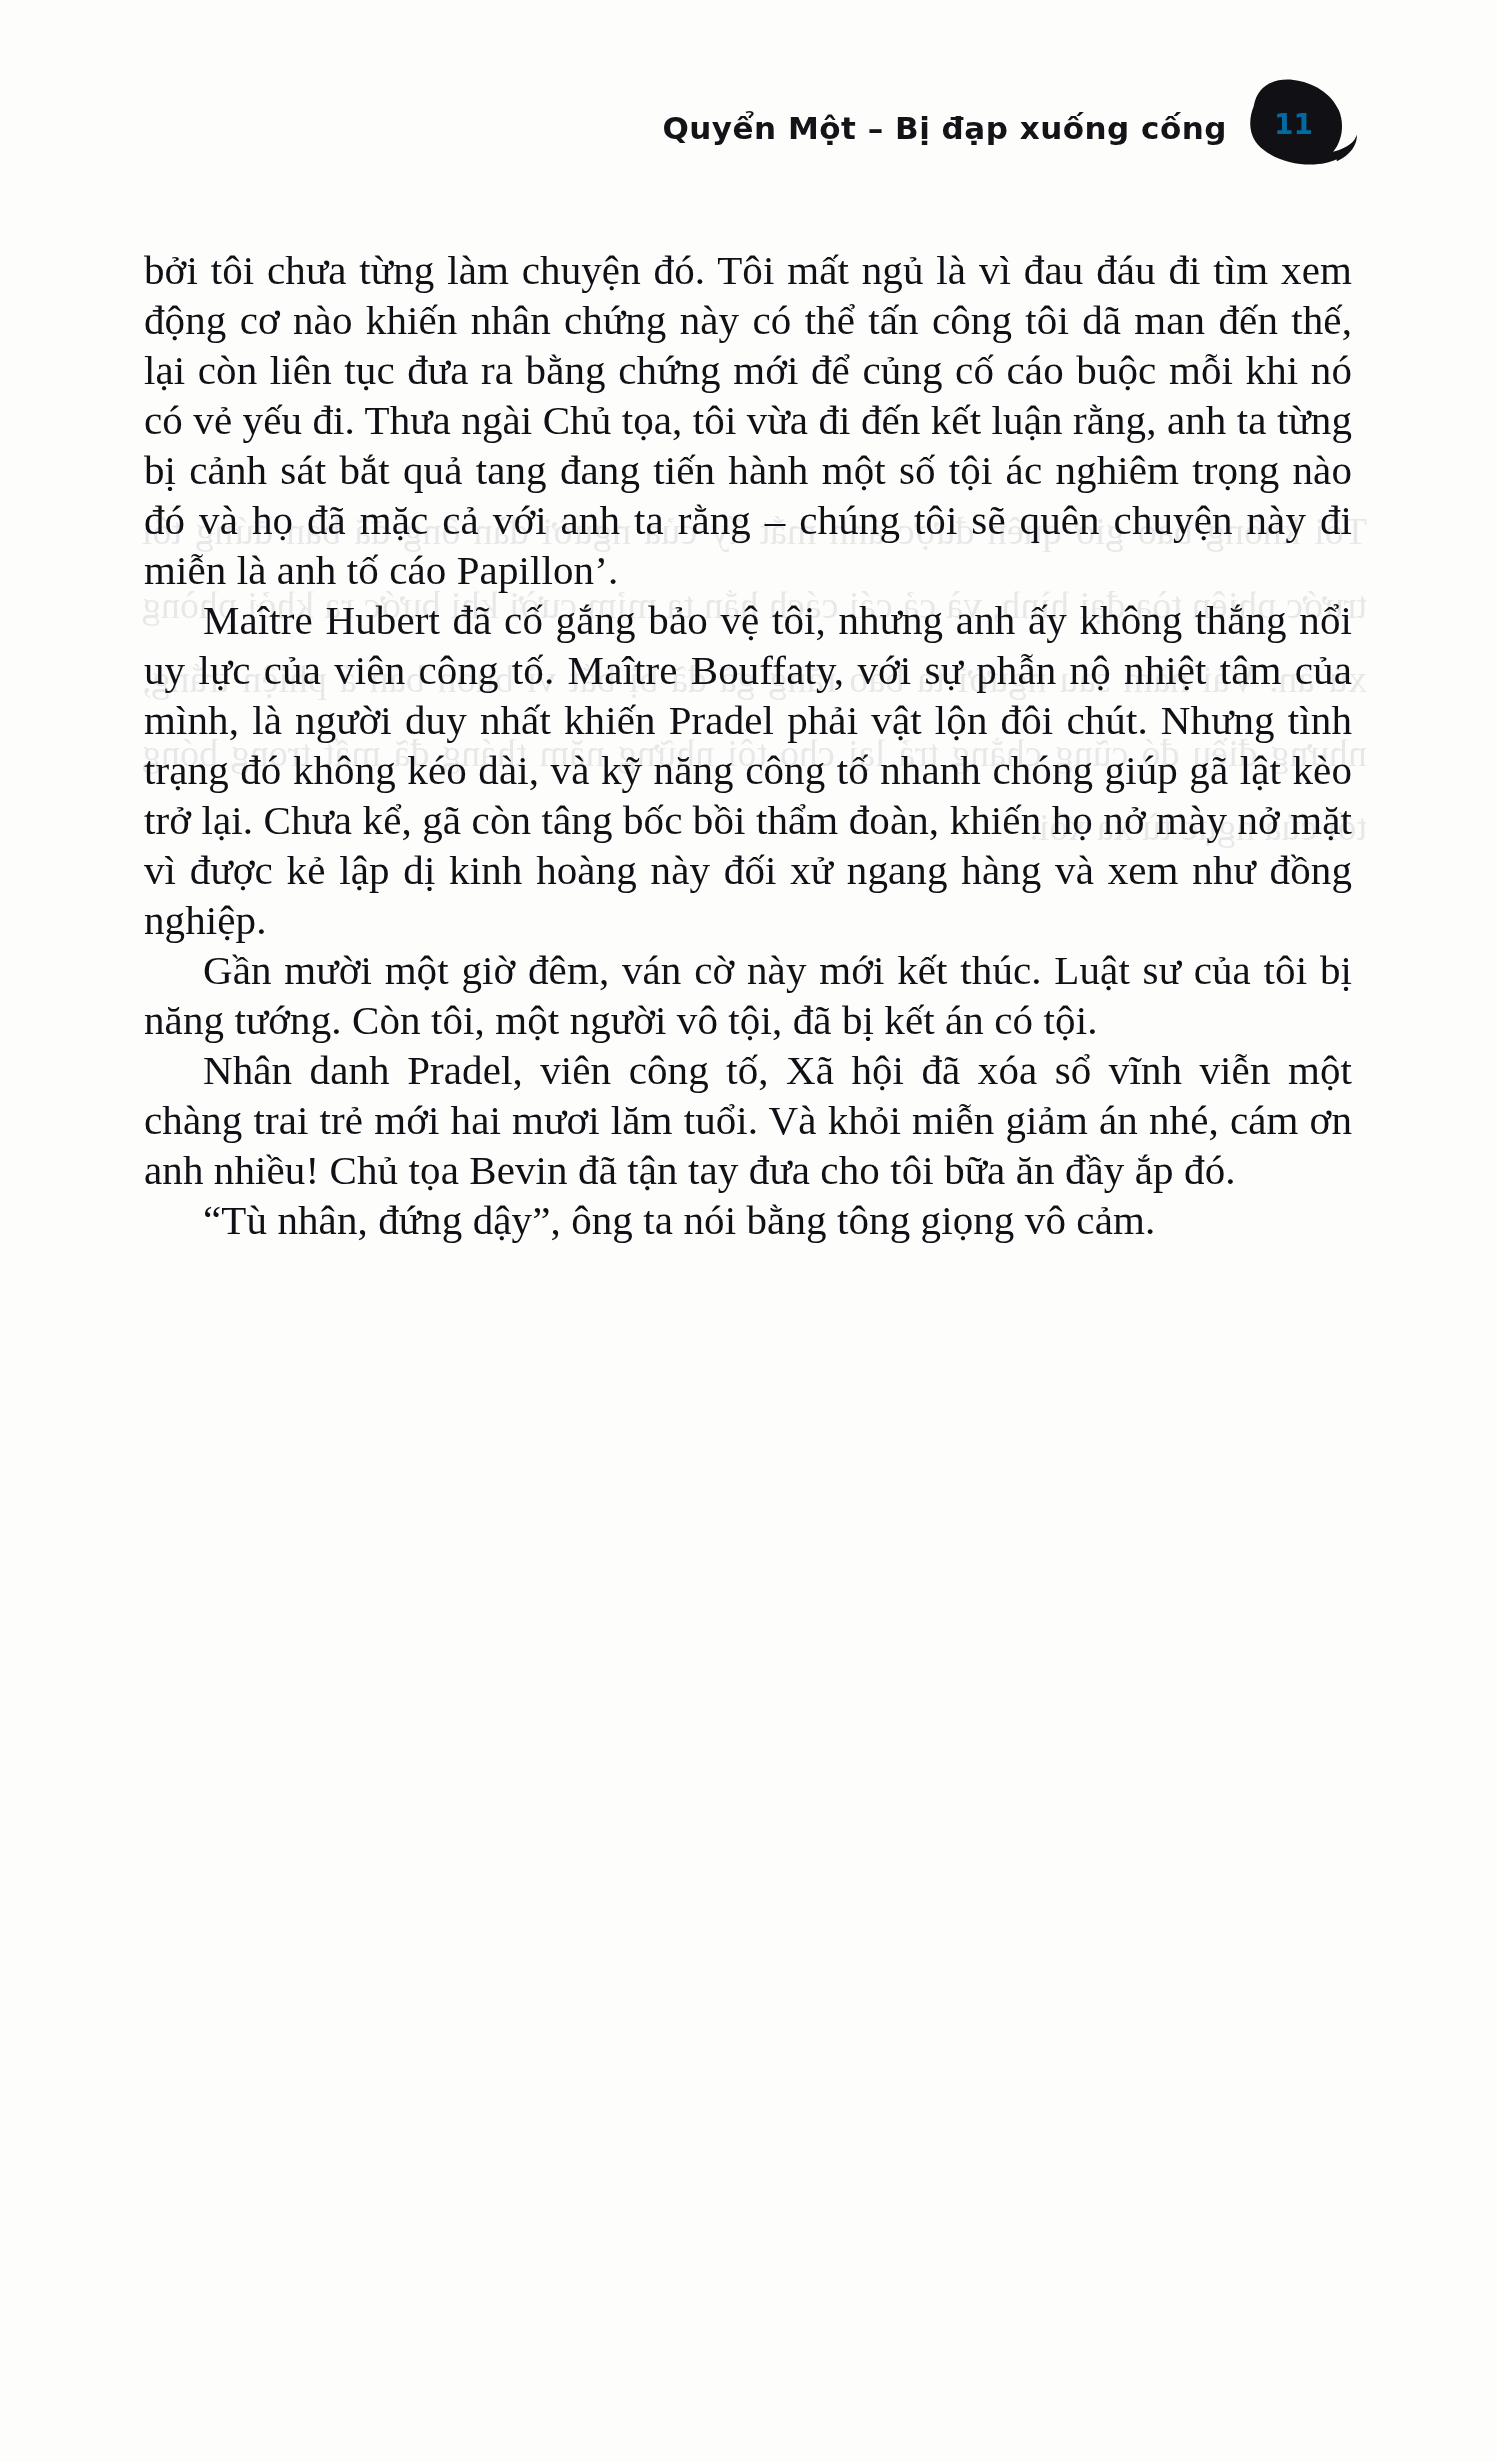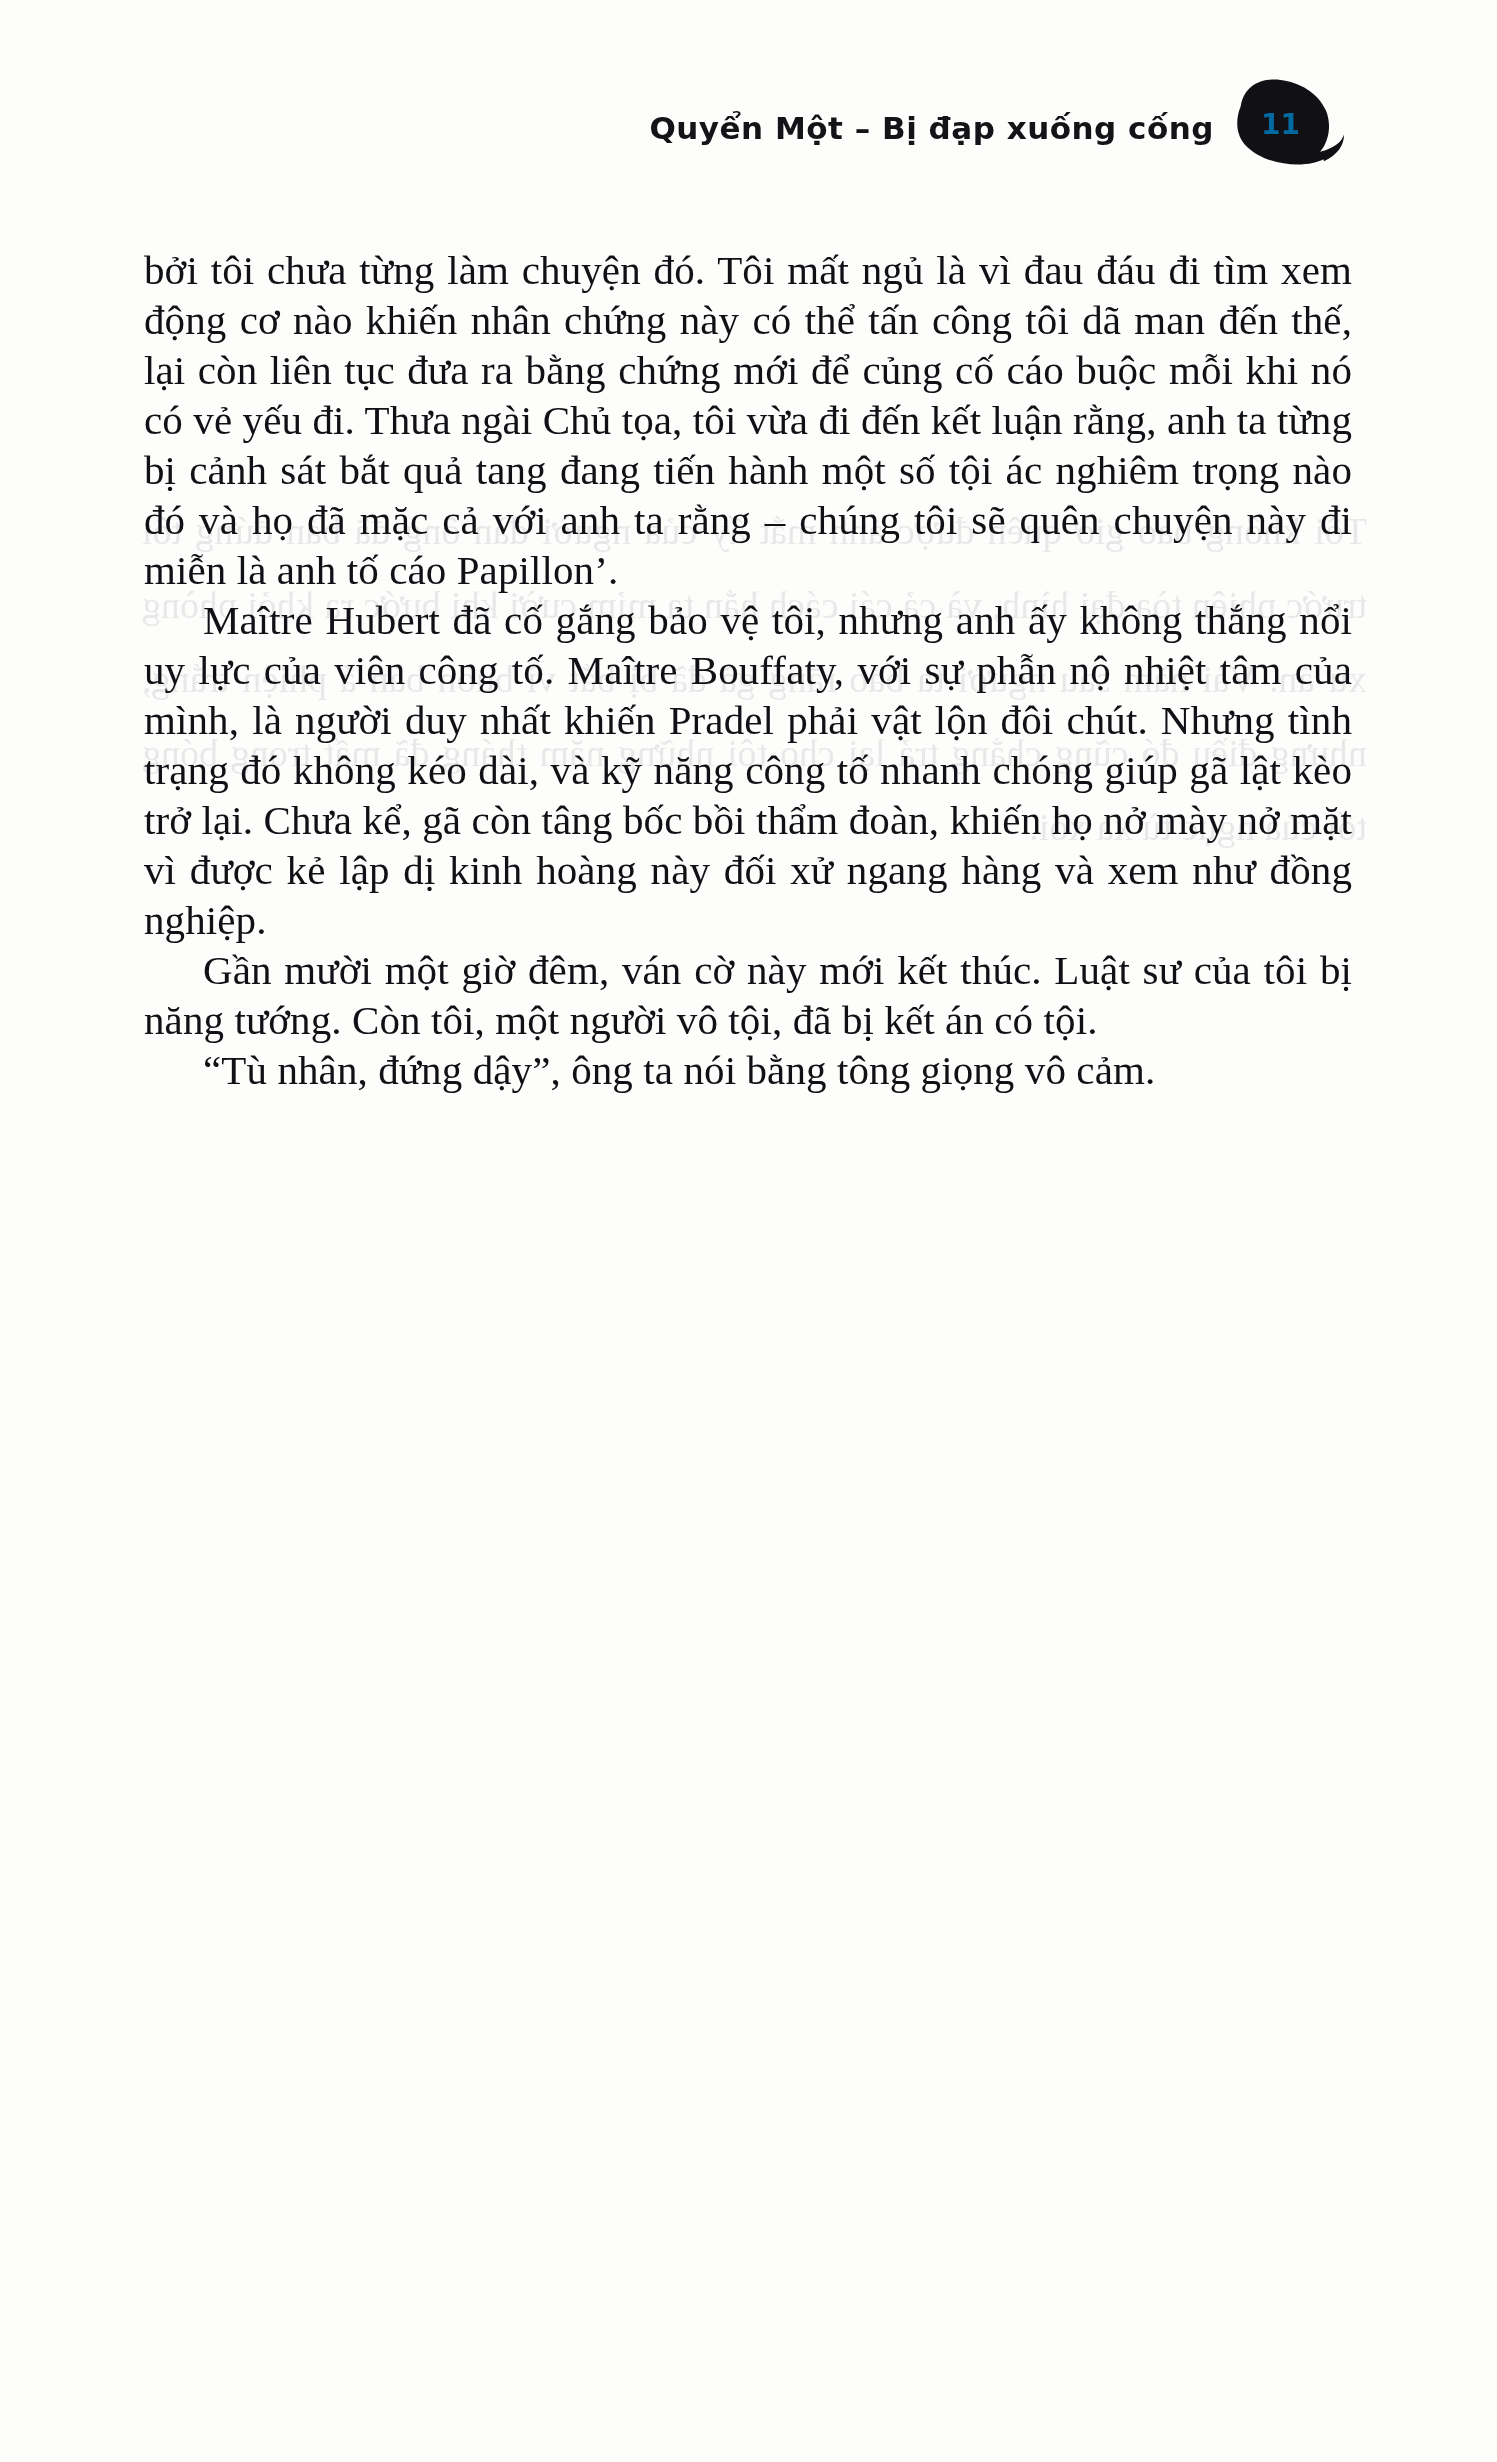--- a/index.html
+++ b/index.html
@@ -43,21 +43,21 @@
 
   .header {
     position: absolute;
     top: 91px;
     left: 0;
     width: 100%;
     height: 104px;
   }
   .header-inner {
     position: absolute;
-    right: 152px;
+    right: 139px;
     top: 0;
     display: flex;
     align-items: center;
     gap: 0px;
   }
   .running-title {
     font-family: "DejaVu Sans", sans-serif;
     font-weight: bold;
     font-size: 31px;
     letter-spacing: 0.5px;
@@ -133,17 +133,18 @@
         </svg>
         <div class="pnum">11</div>
       </div>
     </div>
   </div>
 
   <div class="body-text">
     <p class="para">bởi tôi chưa từng làm chuyện đó. Tôi mất ngủ là vì đau đáu đi tìm xem động cơ nào khiến nhân chứng này có thể tấn công tôi dã man đến thế, lại còn liên tục đưa ra bằng chứng mới để củng cố cáo buộc mỗi khi nó có vẻ yếu đi. Thưa ngài Chủ tọa, tôi vừa đi đến kết luận rằng, anh ta từng bị cảnh sát bắt quả tang đang tiến hành một số tội ác nghiêm trọng nào đó và họ đã mặc cả với anh ta rằng – chúng tôi sẽ quên chuyện này đi miễn là anh tố cáo Papillon’.</p>
     <p class="para indent">Maître Hubert đã cố gắng bảo vệ tôi, nhưng anh ấy không thắng nổi uy lực của viên công tố. Maître Bouffaty, với sự phẫn nộ nhiệt tâm của mình, là người duy nhất khiến Pradel phải vật lộn đôi chút. Nhưng tình trạng đó không kéo dài, và kỹ năng công tố nhanh chóng giúp gã lật kèo trở lại. Chưa kể, gã còn tâng bốc bồi thẩm đoàn, khiến họ nở mày nở mặt vì được kẻ lập dị kinh hoàng này đối xử ngang hàng và xem như đồng nghiệp.</p>
     <p class="para indent">Gần mười một giờ đêm, ván cờ này mới kết thúc. Luật sư của tôi bị năng tướng. Còn tôi, một người vô tội, đã bị kết án có tội.</p>
+    <p class="para indent">Nhân danh Pradel, viên công tố, Xã hội đã xóa sổ vĩnh viễn một chàng trai trẻ mới hai mươi lăm tuổi. Và khỏi miễn giảm án nhé, cám ơn anh nhiều! Chủ tọa Bevin đã tận tay đưa cho tôi bữa ăn đầy ắp đó.</p>
     <p class="para indent">“Tù nhân, đứng dậy”, ông ta nói bằng tông giọng vô cảm.</p>
   </div>
 
 </div>
 
 
 </body></html>

